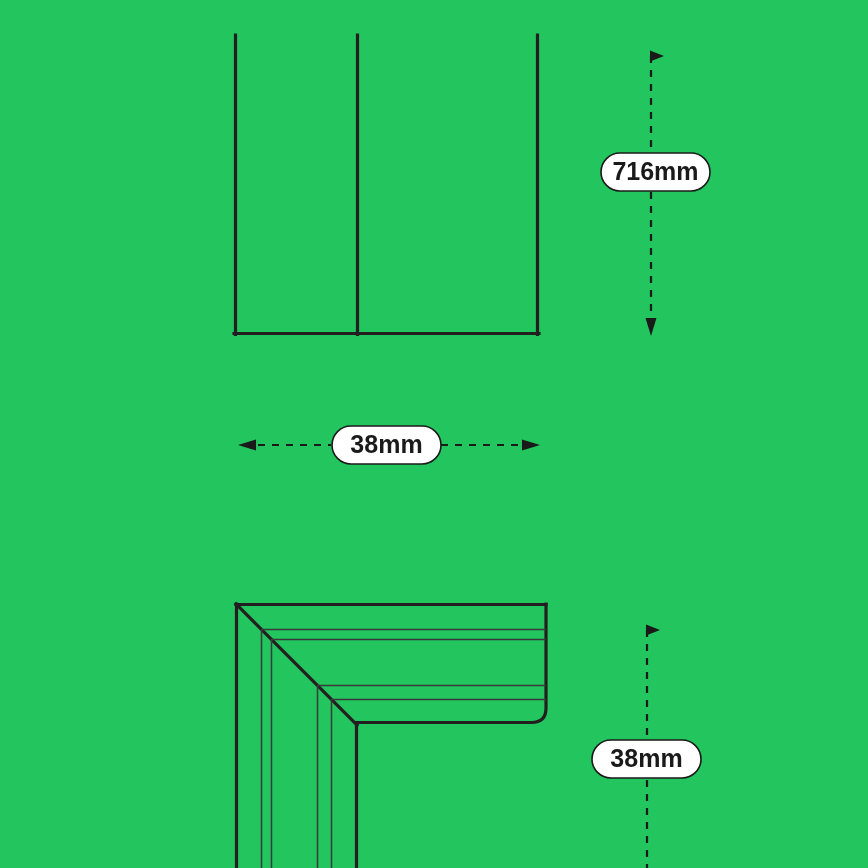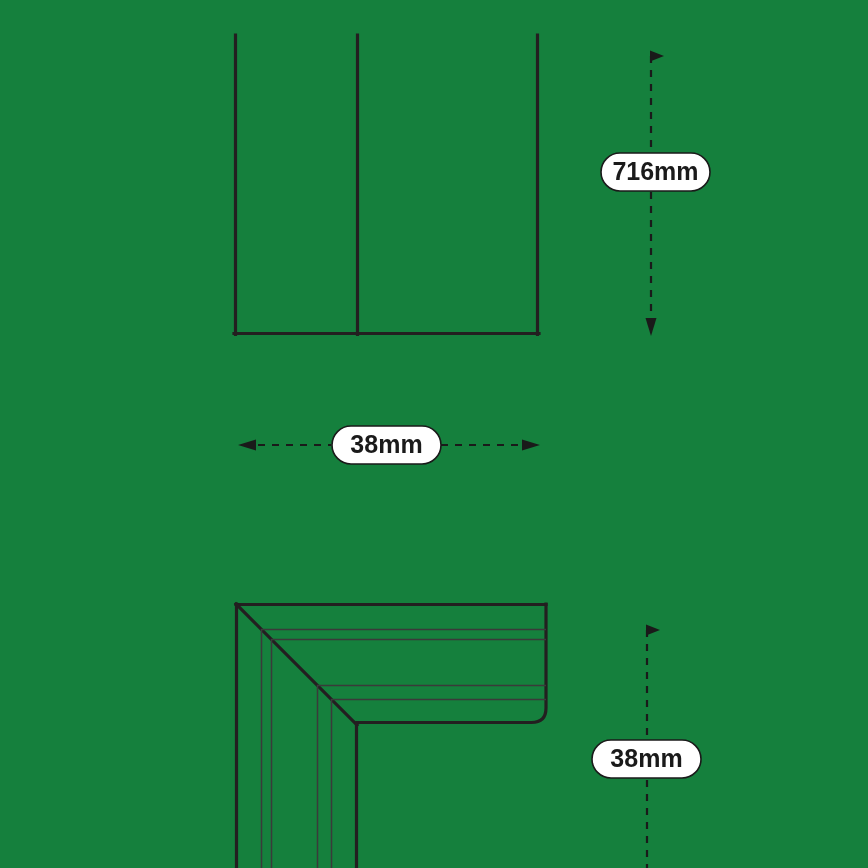--- a/index.html
+++ b/index.html
@@ -9,21 +9,21 @@
     background: #ffffff;
   }
   body {
     font-family: "Liberation Sans", sans-serif;
     -webkit-font-smoothing: antialiased;
   }
   #canvas {
     position: relative;
     width: 868px;
     height: 868px;
-    background: #15803d;
+    background: #22c55e;
     overflow: hidden;
   }
   #drawing-svg {
     position: absolute;
     top: 0;
     left: 0;
     width: 868px;
     height: 868px;
     display: block;
   }

